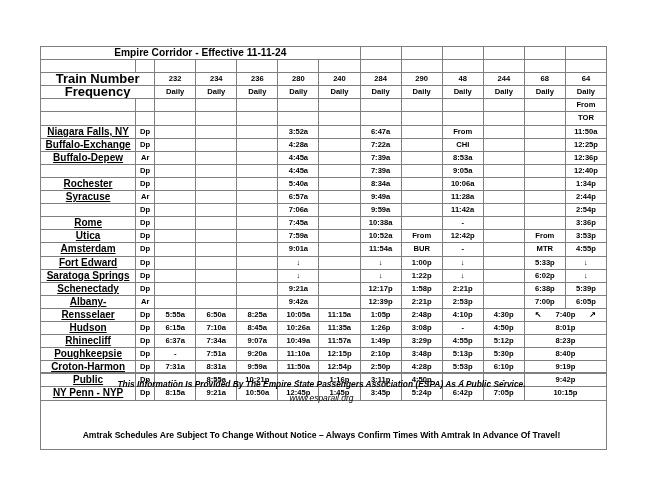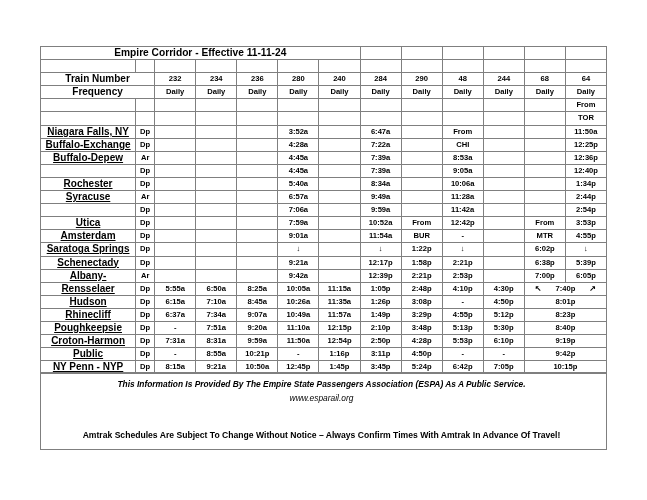--- a/index.html
+++ b/index.html
@@ -69,21 +69,21 @@
   td.blank-thin {
     height: 7px;
     line-height: 7px;
     border-left: 0.8px solid #7f7f7f;
     border-right: 0.8px solid #7f7f7f;
     border-top: 0.8px solid #7f7f7f;
     border-bottom: 0.8px solid #7f7f7f;
   }
   td.hdr-label {
     font-weight: bold;
-    font-size: 10px;
+    font-size: 13px;
     margin-top: 34px;
   }
   td.arrowcell {
     position: relative;
   }
   .arrow-left, .arrow-right {
     position: absolute;
     top: 1px;
     font-size: 8px;
     line-height: 10px;
@@ -328,20 +328,35 @@
             <td>7:06a</td>
             <td></td>
             <td>9:59a</td>
             <td></td>
             <td>11:42a</td>
             <td></td>
             <td></td>
             <td>2:54p</td>
           </tr>
           <tr>
+            <td class="station">Rome</td>
+            <td class="adcol">Dp</td>
+            <td></td>
+            <td></td>
+            <td></td>
+            <td>7:45a</td>
+            <td></td>
+            <td>10:38a</td>
+            <td></td>
+            <td>-</td>
+            <td></td>
+            <td></td>
+            <td>3:36p</td>
+          </tr>
+          <tr>
             <td class="station">Utica</td>
             <td class="adcol">Dp</td>
             <td></td>
             <td></td>
             <td></td>
             <td>7:59a</td>
             <td></td>
             <td>10:52a</td>
             <td>From</td>
             <td>12:42p</td>
@@ -356,20 +371,35 @@
             <td></td>
             <td></td>
             <td>9:01a</td>
             <td></td>
             <td>11:54a</td>
             <td>BUR</td>
             <td>-</td>
             <td></td>
             <td>MTR</td>
             <td>4:55p</td>
+          </tr>
+          <tr>
+            <td class="station">Fort Edward</td>
+            <td class="adcol">Dp</td>
+            <td></td>
+            <td></td>
+            <td></td>
+            <td>↓</td>
+            <td></td>
+            <td>↓</td>
+            <td>1:00p</td>
+            <td>↓</td>
+            <td></td>
+            <td>5:33p</td>
+            <td>↓</td>
           </tr>
           <tr>
             <td class="station">Saratoga Springs</td>
             <td class="adcol">Dp</td>
             <td></td>
             <td></td>
             <td></td>
             <td>↓</td>
             <td></td>
             <td>↓</td>

